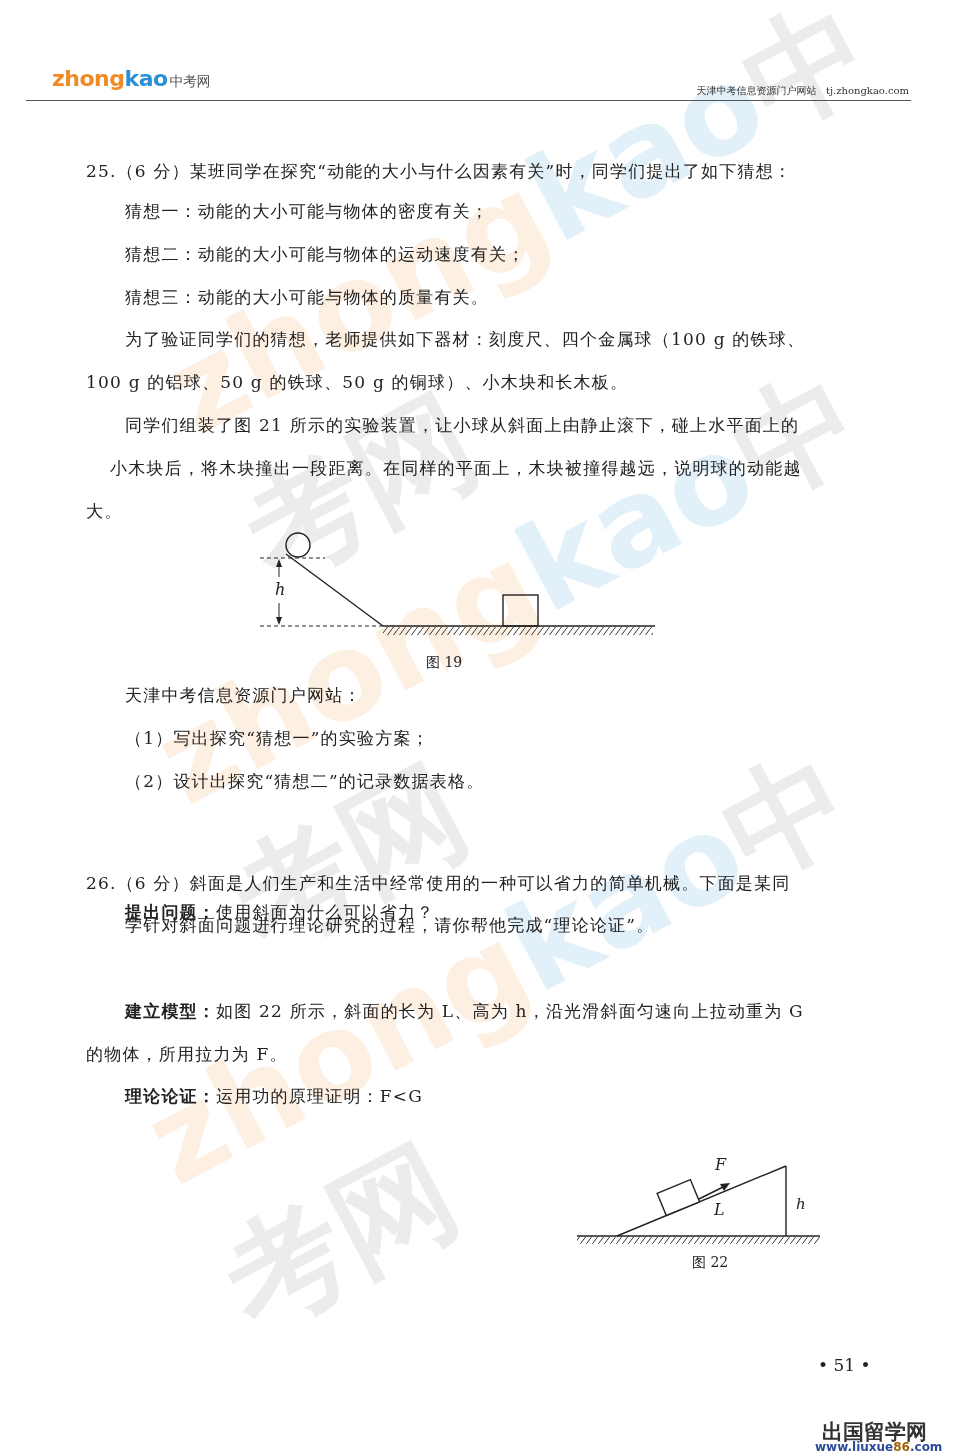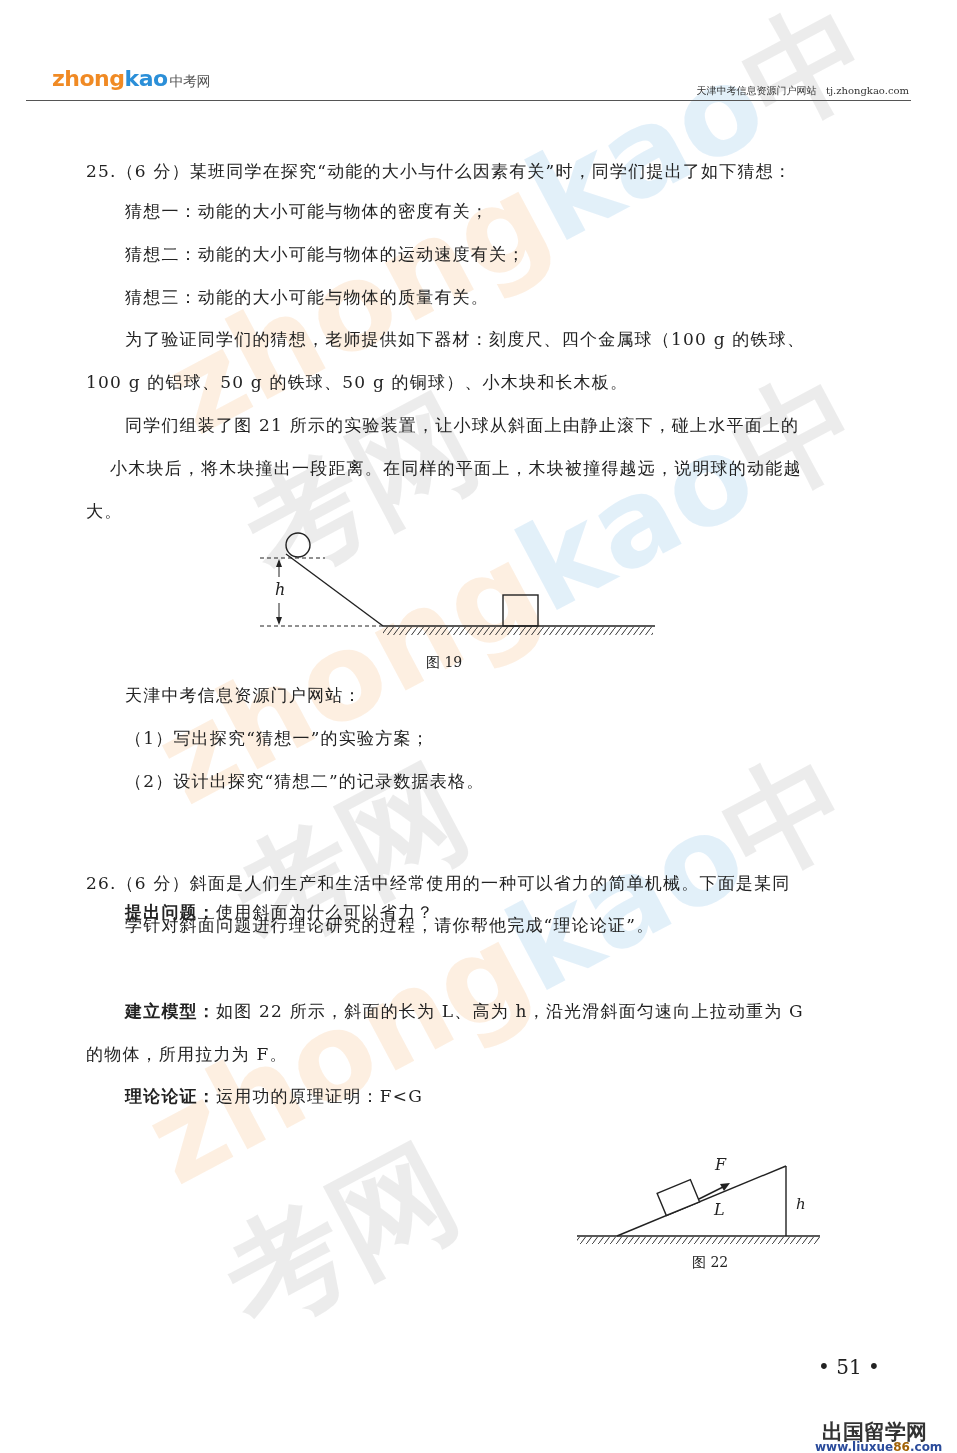--- a/index.html
+++ b/index.html
@@ -10,21 +10,21 @@
   .logo .zh { color:#f08a24; }
   .logo .ko { color:#2b8fd8; }
   .logo .cn { color:#555; font-weight:normal; font-size:14px; margin-left:2px; }
   .site { right:48px; top:84px; font-size:10px; color:#333; }
   .hr { left:26px; top:100px; width:885px; height:1px; background:#555; }
   .line { font-size:17px; line-height:22px; white-space:nowrap; letter-spacing:1.2px; }
   .bold { font-weight:bold; }
   .it { font-style:italic; }
   .wm { font-family:"DejaVu Sans","Liberation Sans",sans-serif; font-weight:bold; pointer-events:none; }
   .cap { font-size:14px; }
-  .pg { font-size:20px; }
+  .pg { font-size:17px; }
   .footer-cn { font-family:"DejaVu Sans","Liberation Sans",sans-serif; font-weight:bold; font-size:21px; color:#333; }
   .footer-url { font-family:"DejaVu Sans","Liberation Sans",sans-serif; font-weight:bold; font-size:12px; color:#2a4b9b; }
   .footer-url .r { color:#a16207; }
 </style>
 </head>
 <body>
 
 <div class="abs wm" style="left:140px;top:330px;transform:rotate(-28deg);transform-origin:left top;font-size:120px;opacity:0.13;">
   <span style="color:#f08a24">zhong</span><span style="color:#2b8fd8">kao</span><span style="color:#777">中考网</span>
 </div>

